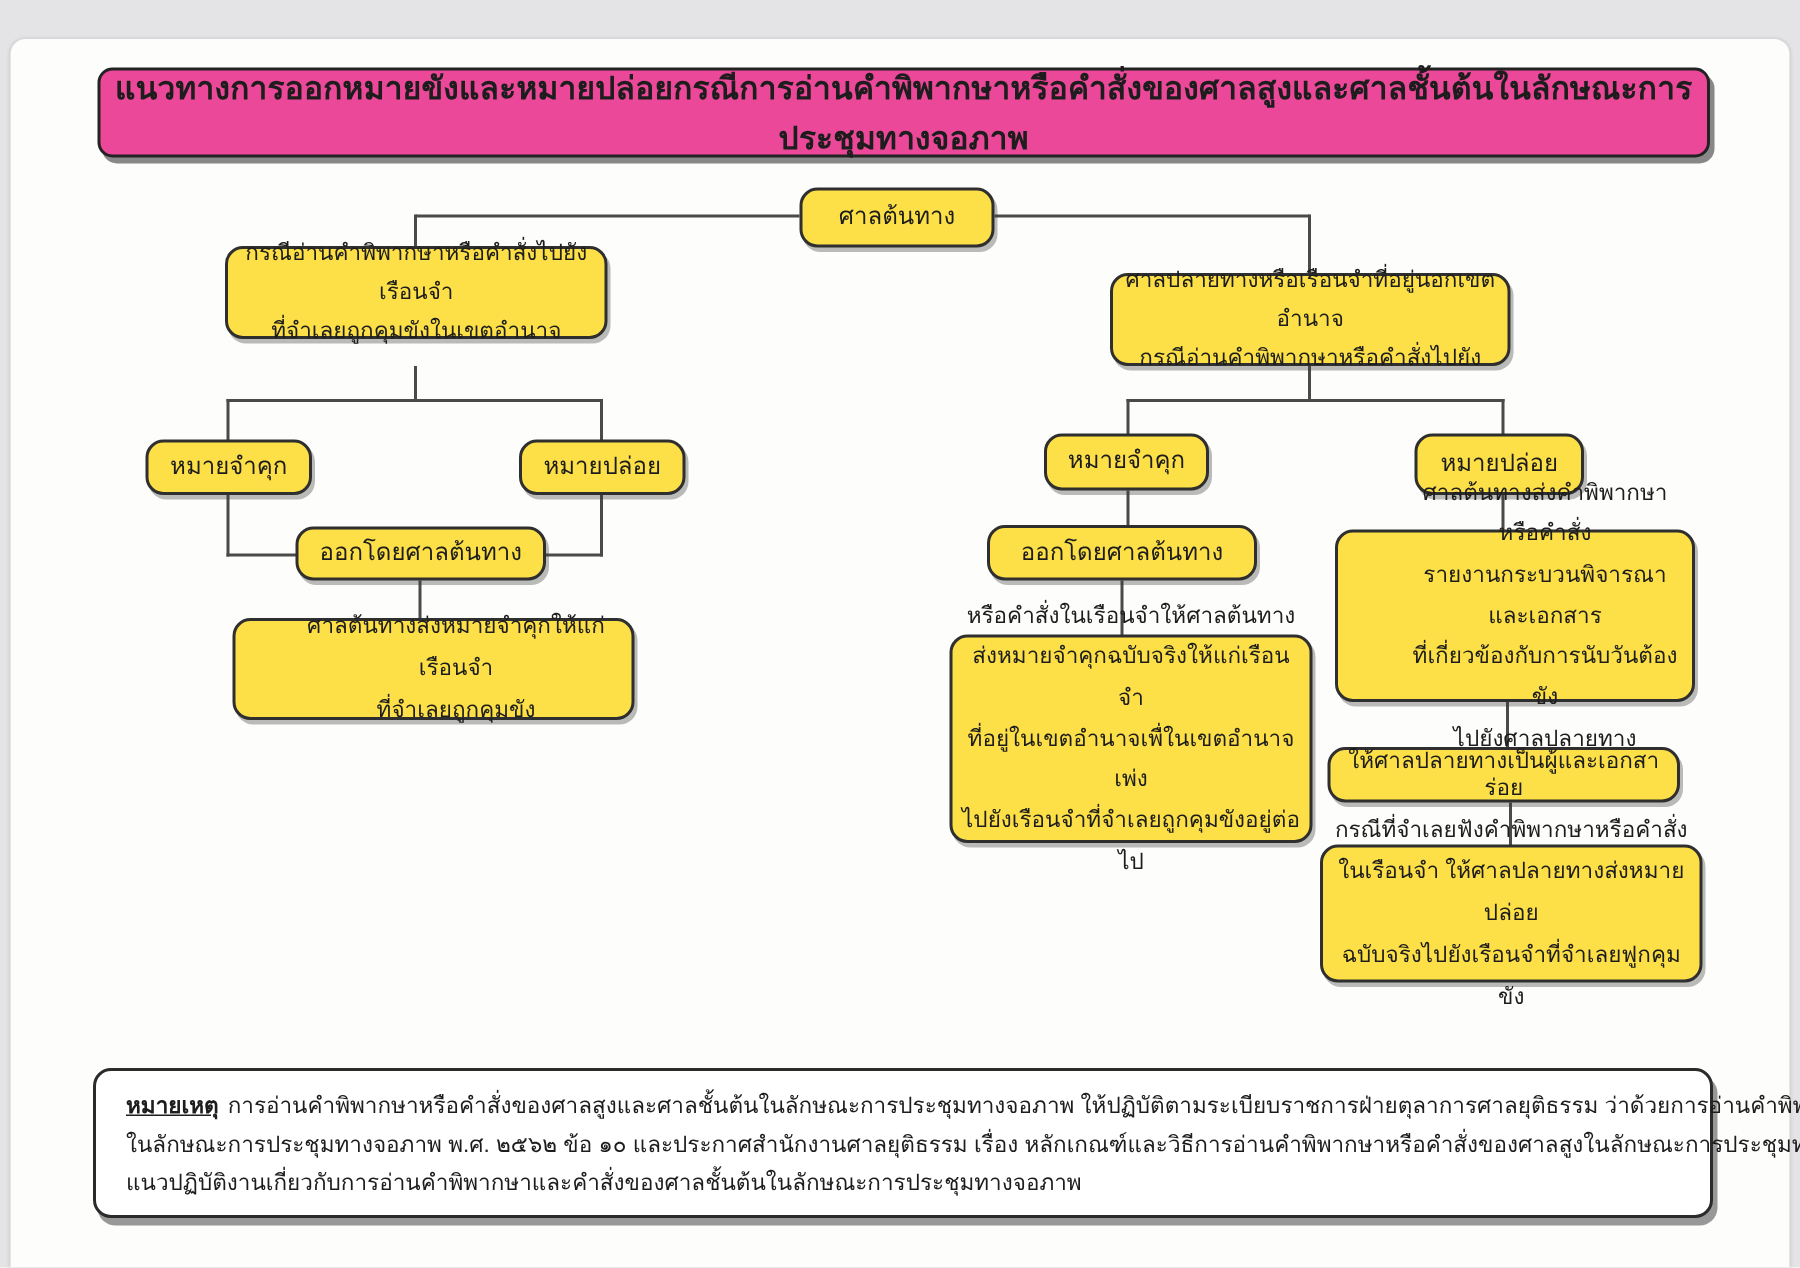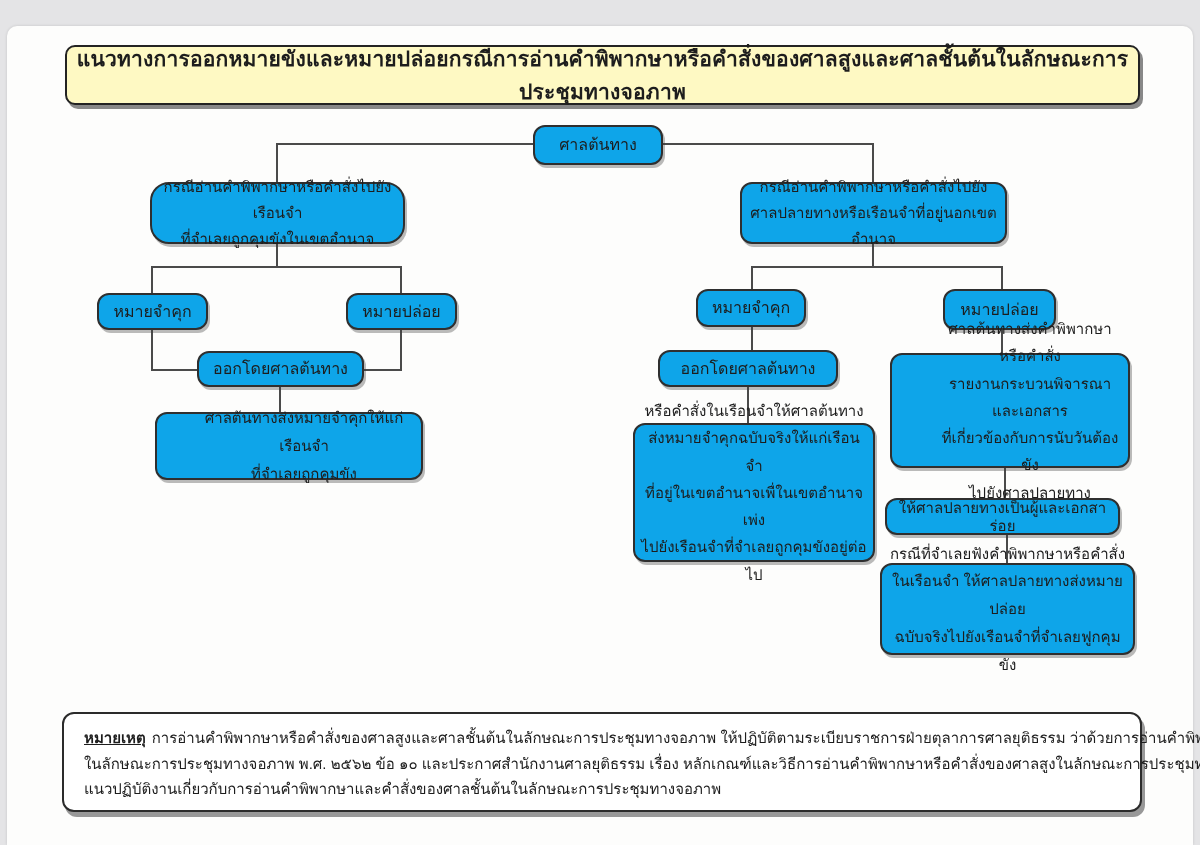--- a/index.html
+++ b/index.html
@@ -15,32 +15,32 @@
     left: 7px; right: 7px; top: 26px; bottom: 0;
     background: #fdfdfc;
     border-radius: 10px 10px 0 0;
     box-shadow: 0 0 3px rgba(0,0,0,0.15);
   }
   .canvas { position: absolute; left: 0; top: 0; width: 1200px; height: 845px; }
 
   .titlebox {
     position: absolute;
     left: 65px; top: 45px; width: 1075px; height: 60px;
-    background: #fef9c3;
+    background: #ec4899;
     border: 2px solid #232323;
     border-radius: 10px;
     box-shadow: 3px 4px 0 rgba(40,40,40,0.55);
     display: flex; align-items: center; justify-content: center;
     font-weight: bold; font-size: 21px; letter-spacing: 0.2px;
     text-align: center;
   }
 
   .fbox {
     position: absolute;
-    background: #0ea5e9;
+    background: #fde047;
     border: 2px solid #2f2f2f;
     border-radius: 12px;
     box-shadow: 2px 3px 0 rgba(60,60,60,0.35);
     display: flex; flex-direction: column;
     align-items: center; justify-content: center;
     text-align: center;
     font-size: 15px;
     line-height: 1.85;
     padding: 2px 6px;
   }
@@ -97,21 +97,21 @@
     <div class="seg" style="left:747px;top:387px;width:2px;height:37px;"></div>
     <div class="seg" style="left:1001px;top:330px;width:2px;height:24px;"></div>
     <div class="seg" style="left:1004px;top:468px;width:2px;height:31px;"></div>
     <div class="seg" style="left:1006px;top:535px;width:2px;height:29px;"></div>
   </div>
 
   <div class="fbox single" style="left:533px;top:125px;width:130px;height:40px;">
     <span>ศาลต้นทาง</span>
   </div>
 
-  <div class="fbox" style="left:150px;top:182px;width:255px;height:62px;line-height:1.75;border-radius:19px;">
+  <div class="fbox" style="left:150px;top:164px;width:255px;height:62px;line-height:1.75;">
     <div>กรณีอ่านคำพิพากษาหรือคำสั่งไปยังเรือนจำ</div>
     <div>ที่จำเลยถูกคุมขังในเขตอำนาจ</div>
   </div>
 
   <div class="fbox single" style="left:97px;top:293px;width:111px;height:37px;">
     <span>หมายจำคุก</span>
   </div>
 
   <div class="fbox single" style="left:346px;top:293px;width:111px;height:37px;">
     <span>หมายปล่อย</span>
@@ -120,22 +120,22 @@
   <div class="fbox single" style="left:197px;top:351px;width:167px;height:36px;">
     <span>ออกโดยศาลต้นทาง</span>
   </div>
 
   <div class="fbox" style="left:155px;top:412px;width:268px;height:68px;line-height:1.85;padding-left:36px;">
     <div>ศาลต้นทางส่งหมายจำคุกให้แก่เรือนจำ</div>
     <div>ที่จำเลยถูกคุมขัง</div>
   </div>
 
   <div class="fbox" style="left:740px;top:182px;width:267px;height:62px;line-height:1.75;">
+    <div>ศาลปลายทางหรือเรือนจำที่อยู่นอกเขตอำนาจ</div>
     <div>กรณีอ่านคำพิพากษาหรือคำสั่งไปยัง</div>
-    <div>ศาลปลายทางหรือเรือนจำที่อยู่นอกเขตอำนาจ</div>
   </div>
 
   <div class="fbox single" style="left:696px;top:289px;width:110px;height:38px;">
     <span>หมายจำคุก</span>
   </div>
 
   <div class="fbox single" style="left:943px;top:289px;width:113px;height:41px;">
     <span>หมายปล่อย</span>
   </div>
 

